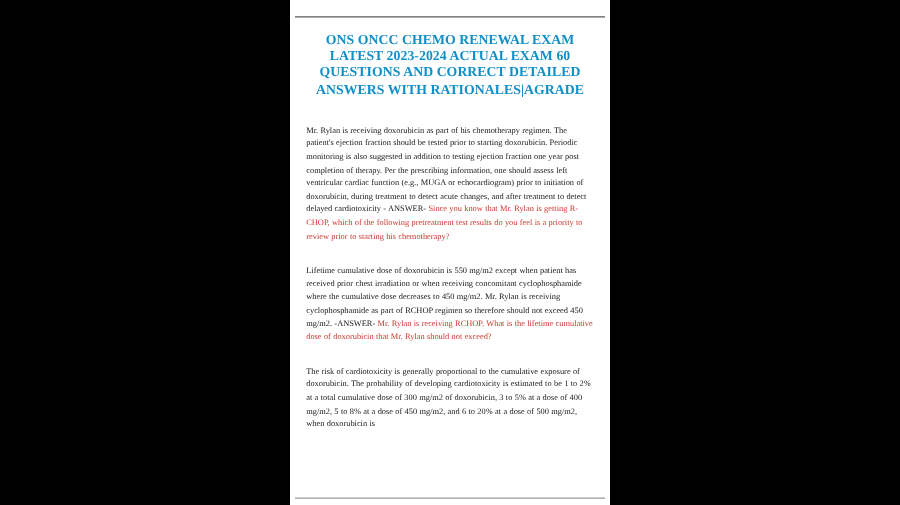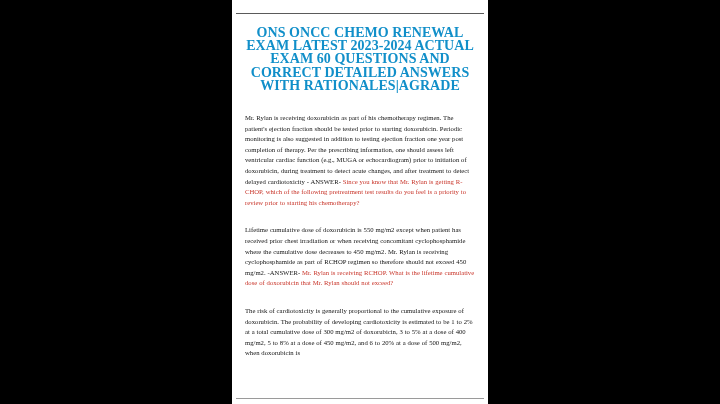--- a/index.html
+++ b/index.html
@@ -52,21 +52,21 @@
     width: 256px;
     padding: 0 13px;
     box-sizing: border-box;
   }
 
   .doc-title {
     margin: 13px 0 0 0;
     text-align: center;
     font-family: "Liberation Serif", serif;
     font-weight: bold;
-    font-size: 14px;
+    font-size: 11px;
     line-height: 13.2px;
     letter-spacing: 0.05px;
     color: #118fc9;
   }
 
   .doc-paragraph {
     margin: 0;
     padding: 0;
     font-family: "Liberation Serif", serif;
     font-size: 6.7px;

